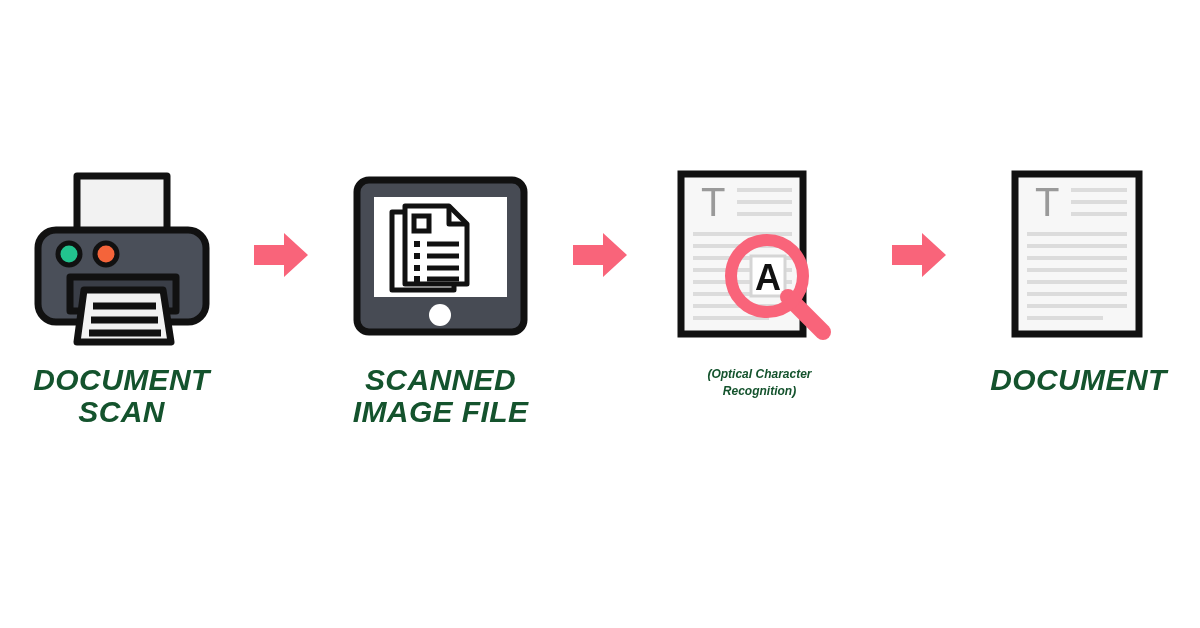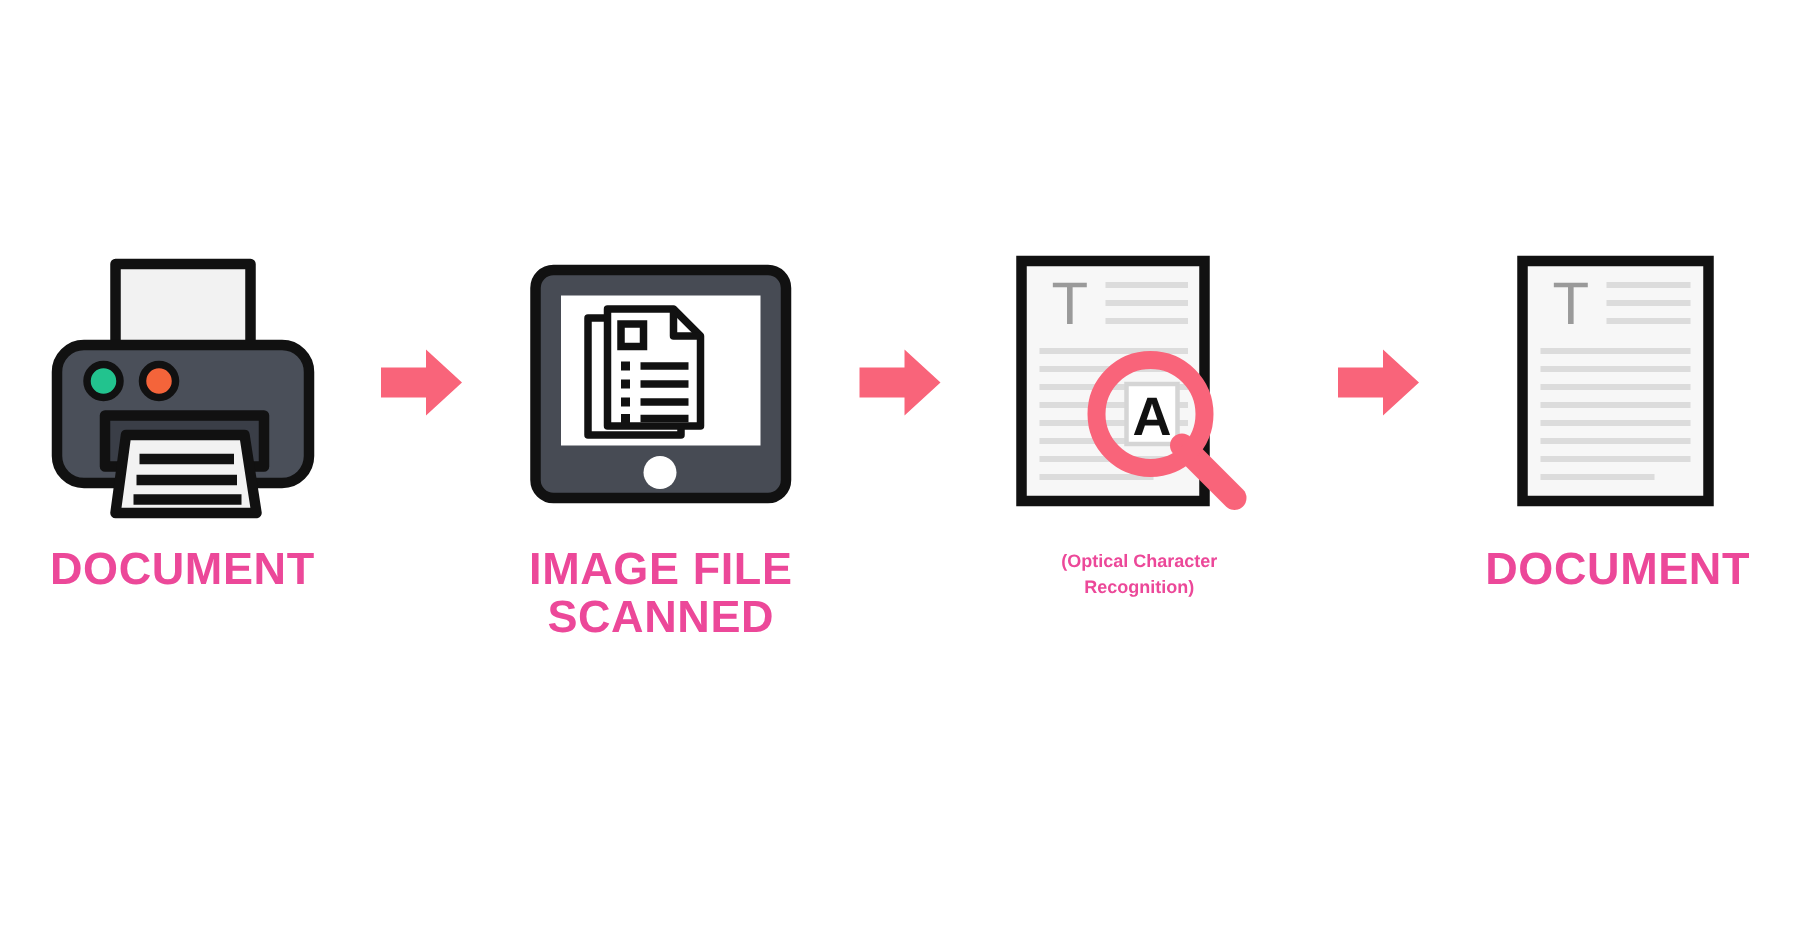--- a/index.html
+++ b/index.html
@@ -40,24 +40,25 @@
   }
   .art {
     height: 190px;
     display: flex;
     align-items: center;
     justify-content: center;
   }
   .caption {
     margin-top: 14px;
     text-align: center;
-    color: #ec4899;
+    color: #14532d;
     font-weight: 800;
     letter-spacing: 0.4px;
     line-height: 1.08;
+    font-style: italic;
   }
   .caption .main {
     display: block;
     font-size: 30px;
     text-transform: uppercase;
   }
   .caption .sub {
     display: block;
     font-size: 12px;
     font-weight: 700;
@@ -96,20 +97,21 @@
           <rect x="48" y="117" width="106" height="34" fill="#3A3E47" stroke="#111111" stroke-width="7" stroke-linejoin="round"></rect>
 
           <path d="M62 130 L141 130 L149 182 L55 182 Z" fill="#F2F2F2" stroke="#111111" stroke-width="7" stroke-linejoin="round"></path>
           <line x1="71" y1="146" x2="134" y2="146" stroke="#111111" stroke-width="7" stroke-linecap="butt"></line>
           <line x1="69" y1="160" x2="136" y2="160" stroke="#111111" stroke-width="7" stroke-linecap="butt"></line>
           <line x1="67" y1="173" x2="139" y2="173" stroke="#111111" stroke-width="7" stroke-linecap="butt"></line>
         </svg>
       </div>
       <div class="caption">
         <span class="main">DOCUMENT</span>
+        <span class="main">SCAN</span>
       </div>
     </div>
 
     <div class="arrow-cell">
       <svg width="58" height="48" viewBox="0 0 58 48">
         <path d="M2 14 L32 14 L32 2 L56 24 L32 46 L32 34 L2 34 Z" fill="#F9647A"></path>
       </svg>
     </div>
 
     <div class="stage">
@@ -133,22 +135,22 @@
           <line x1="84" y1="84" x2="116" y2="84" stroke="#111111" stroke-width="5"></line>
           <rect x="71" y="93" width="6" height="6" fill="#111111"></rect>
           <line x1="84" y1="96" x2="116" y2="96" stroke="#111111" stroke-width="5"></line>
           <rect x="71" y="105" width="6" height="6" fill="#111111"></rect>
           <line x1="84" y1="108" x2="116" y2="108" stroke="#111111" stroke-width="5"></line>
           <rect x="71" y="116" width="6" height="6" fill="#111111"></rect>
           <line x1="84" y1="119" x2="116" y2="119" stroke="#111111" stroke-width="5"></line>
         </svg>
       </div>
       <div class="caption">
+        <span class="main">SCANNED</span>
         <span class="main">IMAGE FILE</span>
-        <span class="main">SCANNED</span>
       </div>
     </div>
 
     <div class="arrow-cell">
       <svg width="58" height="48" viewBox="0 0 58 48">
         <path d="M2 14 L32 14 L32 2 L56 24 L32 46 L32 34 L2 34 Z" fill="#F9647A"></path>
       </svg>
     </div>
 
     <div class="stage">

